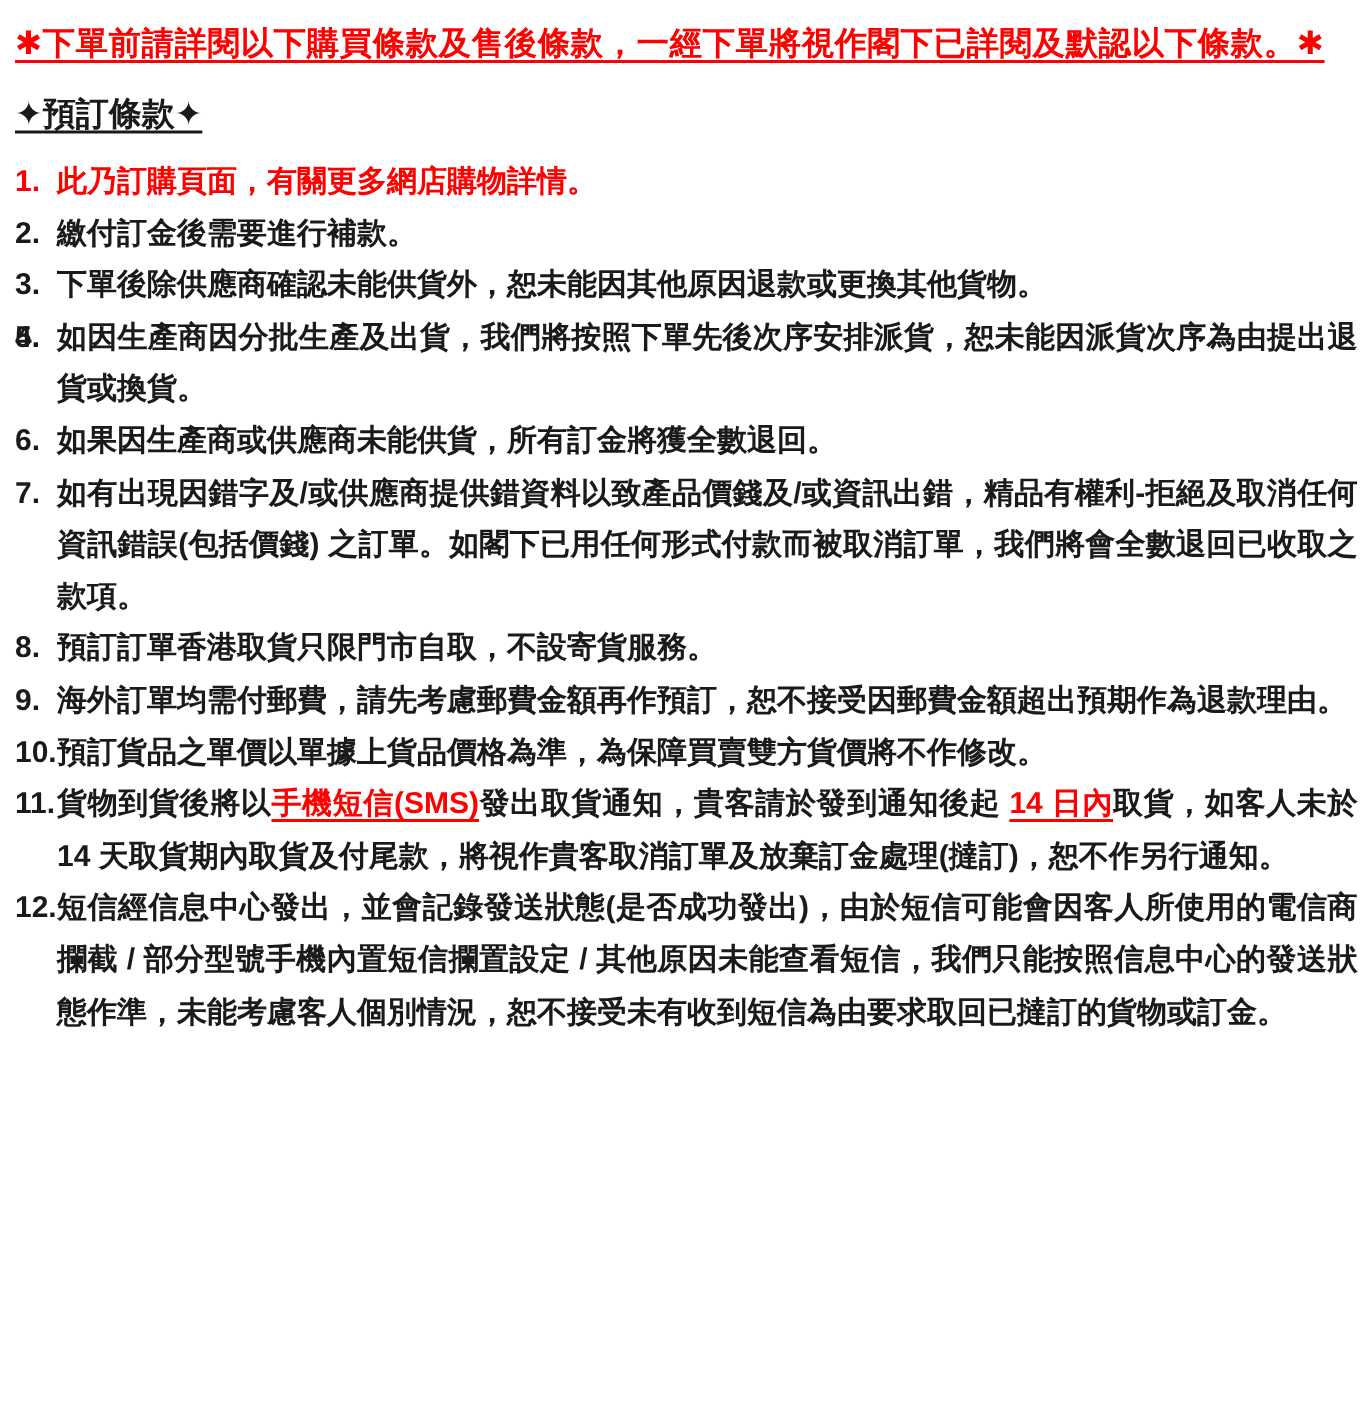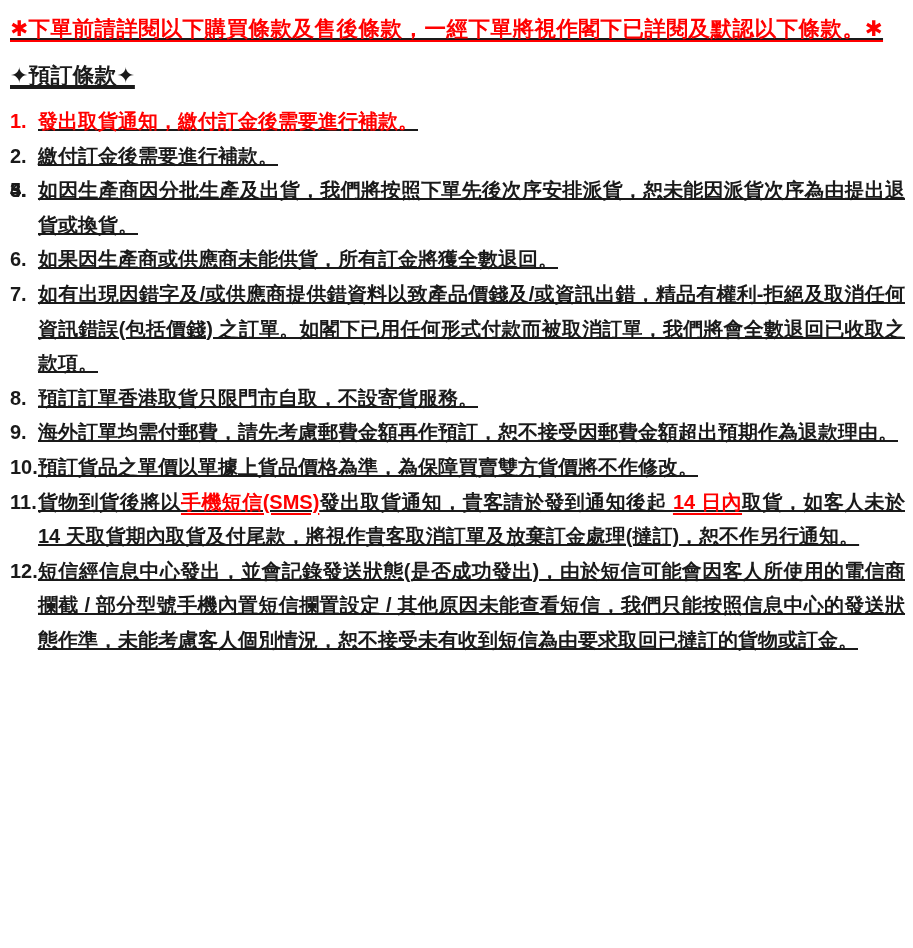--- a/index.html
+++ b/index.html
@@ -19,21 +19,20 @@
     font-family:"Liberation Sans","DejaVu Sans",sans-serif;
     font-weight:700;
     color:var(--ink);
     -webkit-font-smoothing:antialiased;
   }
   .doc{
     box-sizing:border-box;
     width:913px;
     height:948px;
     padding:14px 8px 10px 10px;
-    text-decoration:underline;
   }
   .notice{
     color:var(--red);
     font-size:21.5px;
     line-height:30px;
     text-decoration:underline;
     text-decoration-thickness:2px;
     text-underline-offset:4px;
     margin:0 0 17px 0;
     letter-spacing:0.5px;
@@ -82,23 +81,23 @@
 </style>
 </head>
 <body>
 
 <div class="doc">
   <p class="notice">✱下單前請詳閱以下購買條款及售後條款，一經下單將視作閣下已詳閱及默認以下條款。✱</p>
 
   <h2 class="section-title"><span class="title-text">✦預訂條款✦</span></h2>
 
   <ol class="terms">
-      <li class="term red"><span class="num">1.</span><span>發出取貨通知，繳付訂金後需要進行補款。</span></li>
+      <li class="term red"><span class="num">1.</span><span>此乃訂購頁面，有關更多網店購物詳情。</span></li>
       <li class="term"><span class="num">2.</span><span>繳付訂金後需要進行補款。</span></li>
-      <li class="term"><span class="num">3.</span></li>
+      <li class="term"><span class="num">3.</span><span>下單後除供應商確認未能供貨外，恕未能因其他原因退款或更換其他貨物。</span></li>
       <li class="term"><span class="num">4.</span></li>
       <li class="term"><span class="num">5.</span><span>如因生產商因分批生產及出貨，我們將按照下單先後次序安排派貨，恕未能因派貨次序為由提出退貨或換貨。</span></li>
       <li class="term"><span class="num">6.</span><span>如果因生產商或供應商未能供貨，所有訂金將獲全數退回。</span></li>
       <li class="term"><span class="num">7.</span><span>如有出現因錯字及/或供應商提供錯資料以致產品價錢及/或資訊出錯，精品有權利-拒絕及取消任何資訊錯誤(包括價錢) 之訂單。如閣下已用任何形式付款而被取消訂單，我們將會全數退回已收取之款項。</span></li>
       <li class="term"><span class="num">8.</span><span>預訂訂單香港取貨只限門市自取，不設寄貨服務。</span></li>
       <li class="term"><span class="num">9.</span><span>海外訂單均需付郵費，請先考慮郵費金額再作預訂，恕不接受因郵費金額超出預期作為退款理由。</span></li>
       <li class="term"><span class="num">10.</span><span>預訂貨品之單價以單據上貨品價格為準，為保障買賣雙方貨價將不作修改。</span></li>
       <li class="term"><span class="num">11.</span><span>貨物到貨後將以</span><span class="hl">手機短信(SMS)</span><span>發出取貨通知，貴客請於發到通知後起 </span><span class="hl">14 日內</span><span>取貨，如客人未於 14 天取貨期內取貨及付尾款，將視作貴客取消訂單及放棄訂金處理(撻訂)，恕不作另行通知。</span></li>
       <li class="term"><span class="num">12.</span><span>短信經信息中心發出，並會記錄發送狀態(是否成功發出)，由於短信可能會因客人所使用的電信商攔截 / 部分型號手機內置短信攔置設定 / 其他原因未能查看短信，我們只能按照信息中心的發送狀態作準，未能考慮客人個別情況，恕不接受未有收到短信為由要求取回已撻訂的貨物或訂金。</span></li>
     </ol>

